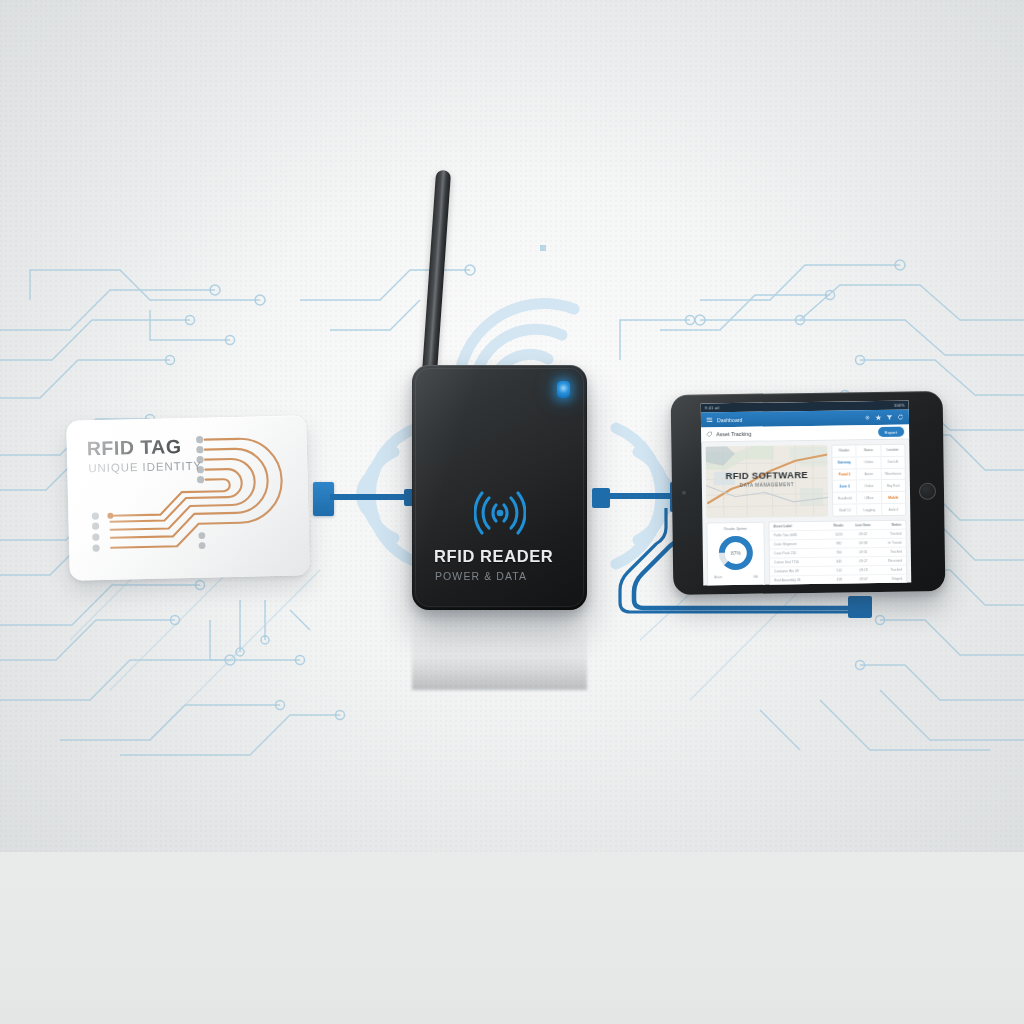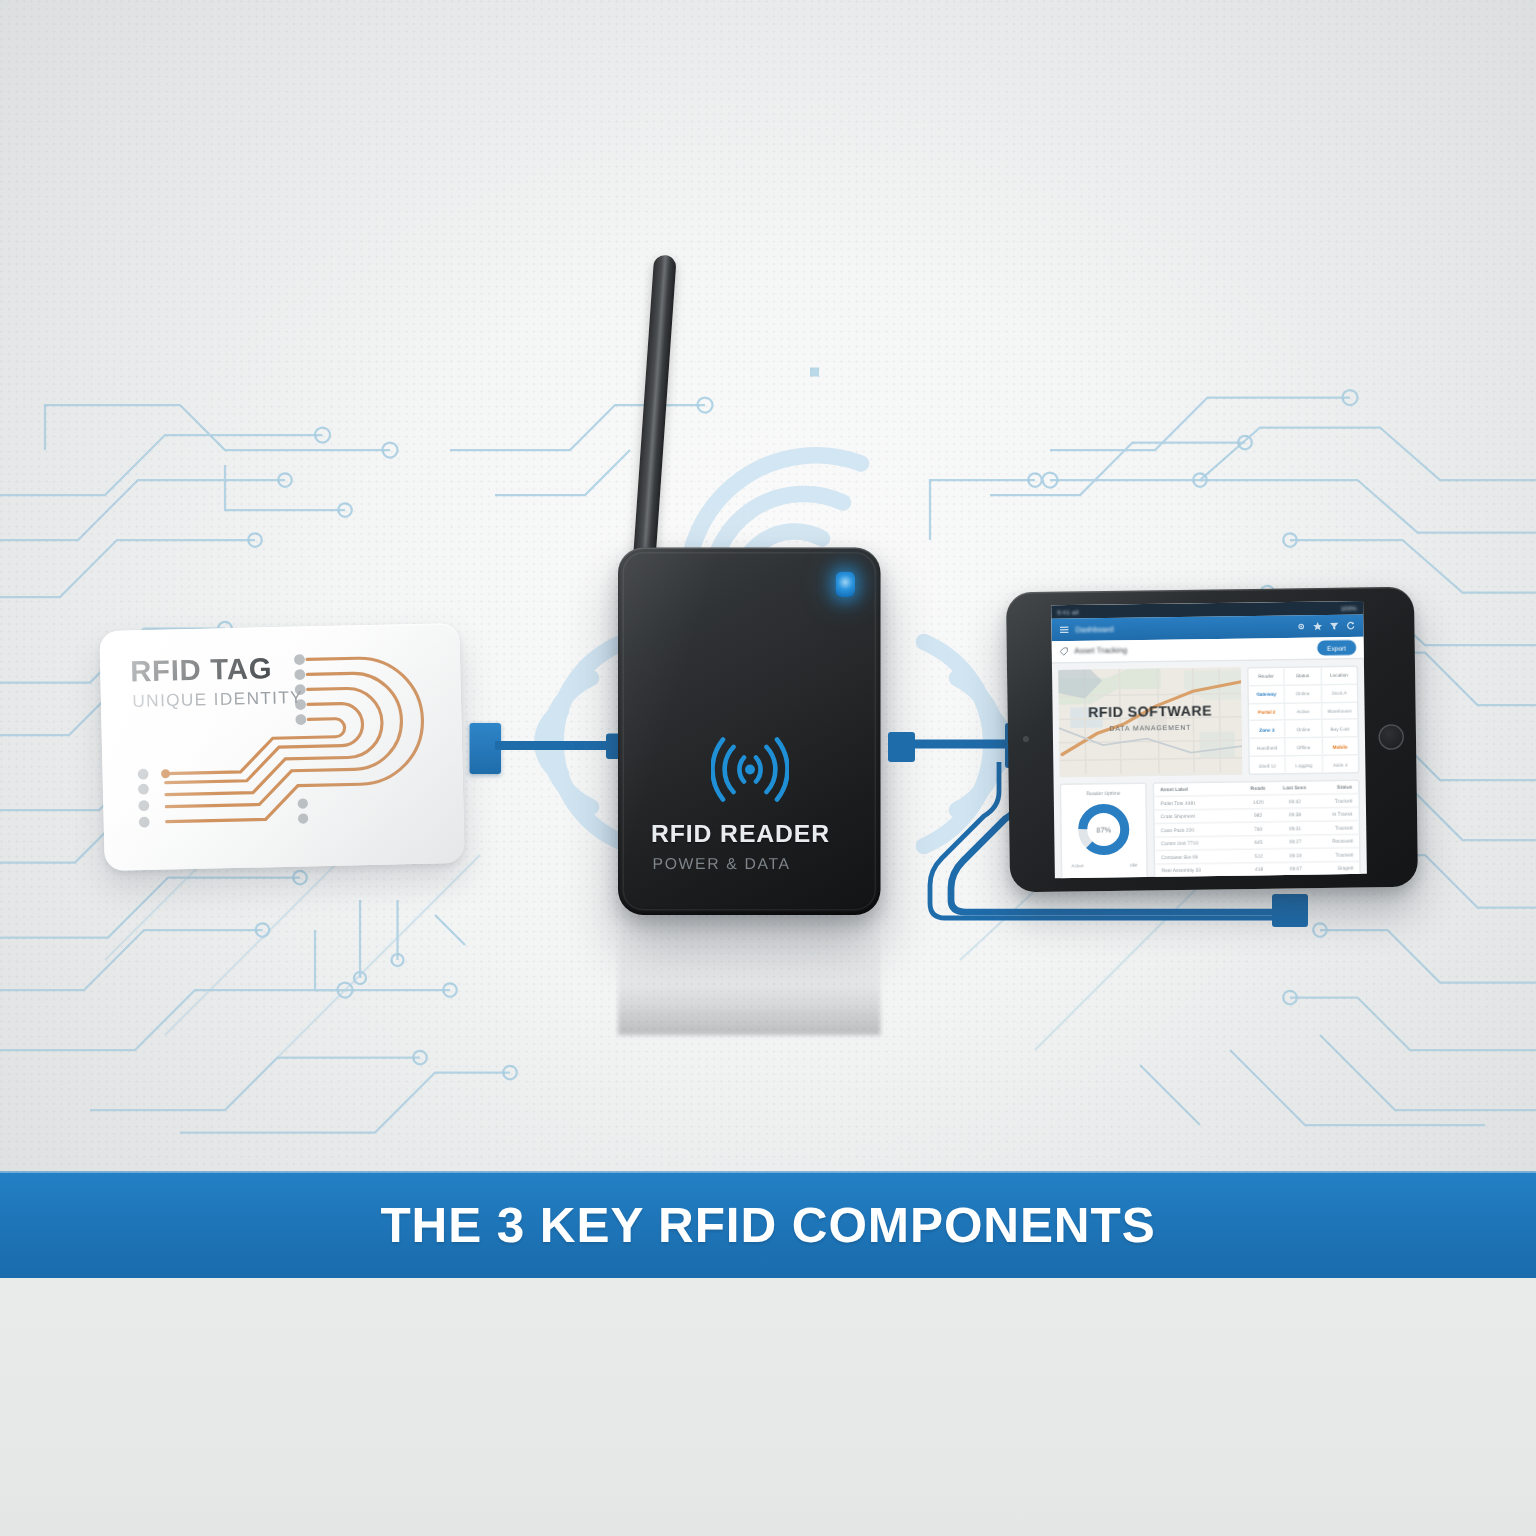--- a/index.html
+++ b/index.html
@@ -643,18 +643,15 @@
             
             
             
           </div>
         </div>
       </div>
 
     </div>
   </div>
 
-  <div id="banner">
-    <div id="banner-text">THE 3 KEY RFID COMPONENTS</div>
-  </div>
   <div id="bottom-area"></div>
 
 </div>
 
 </body></html>

